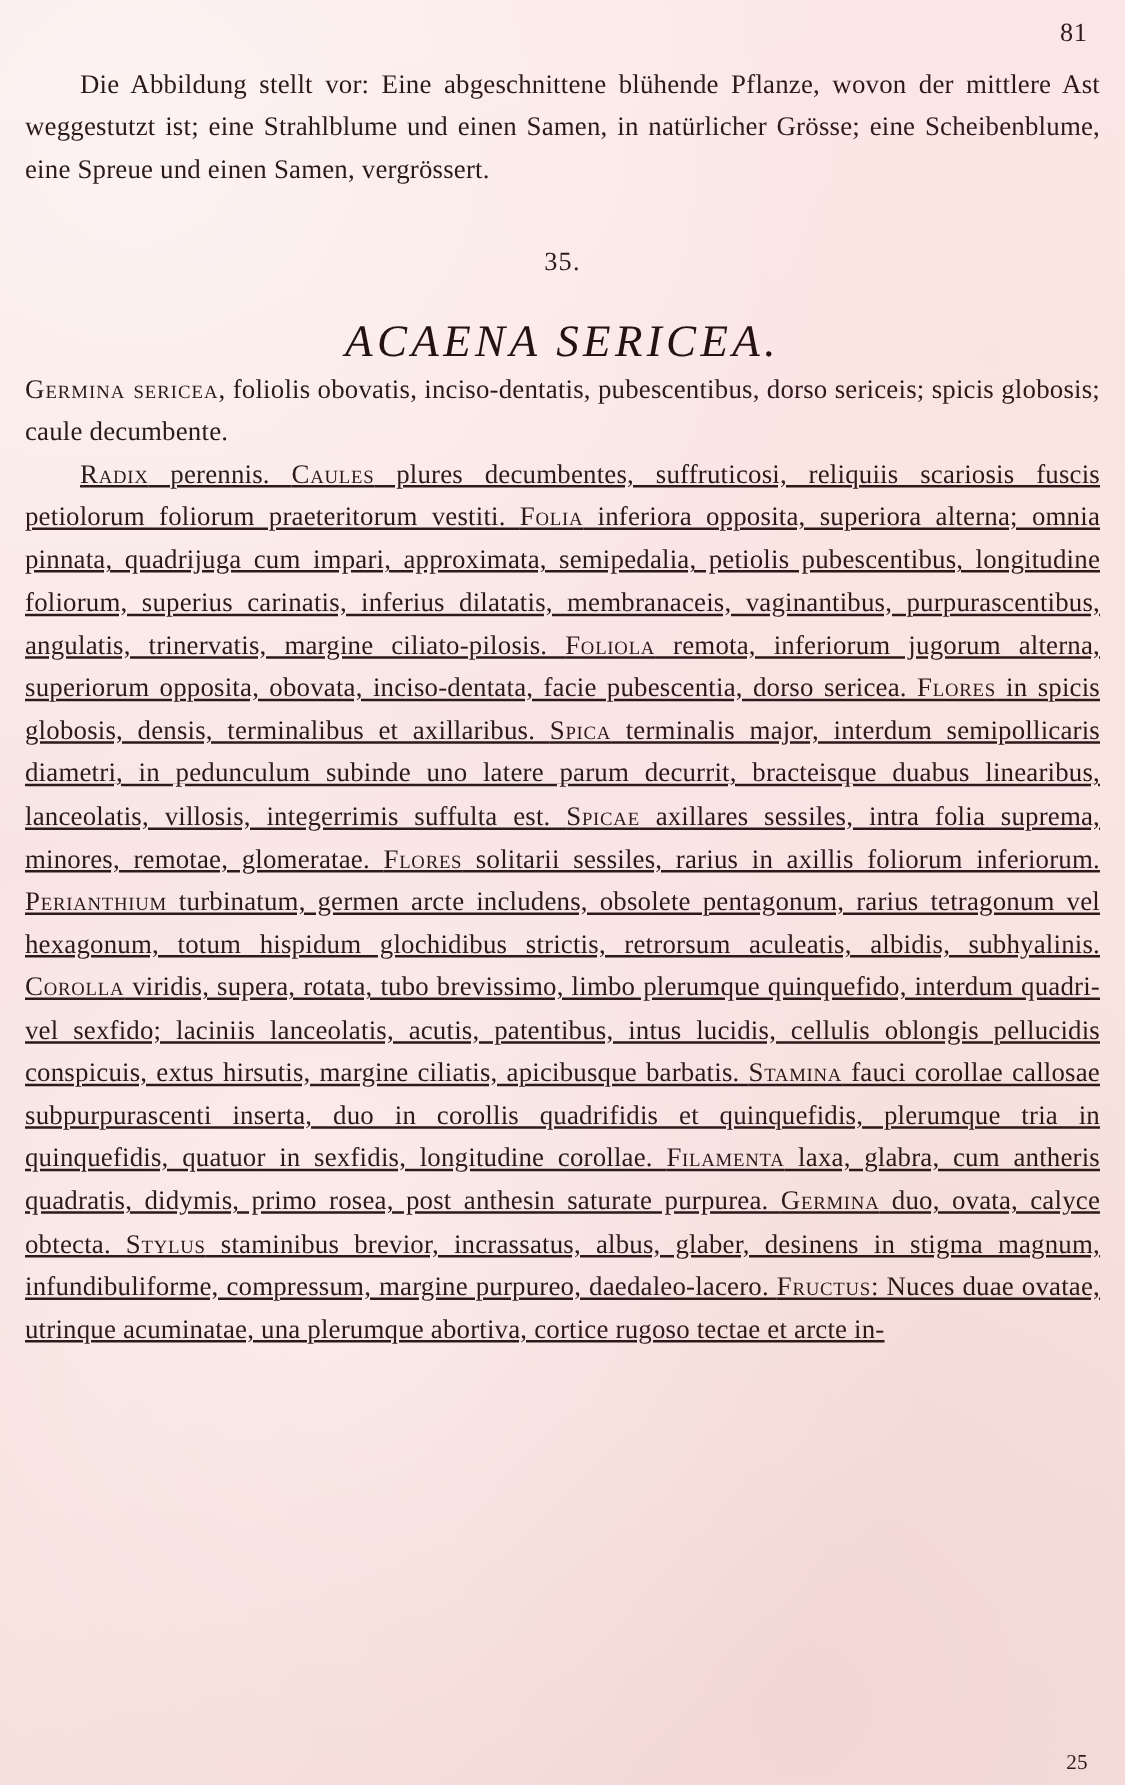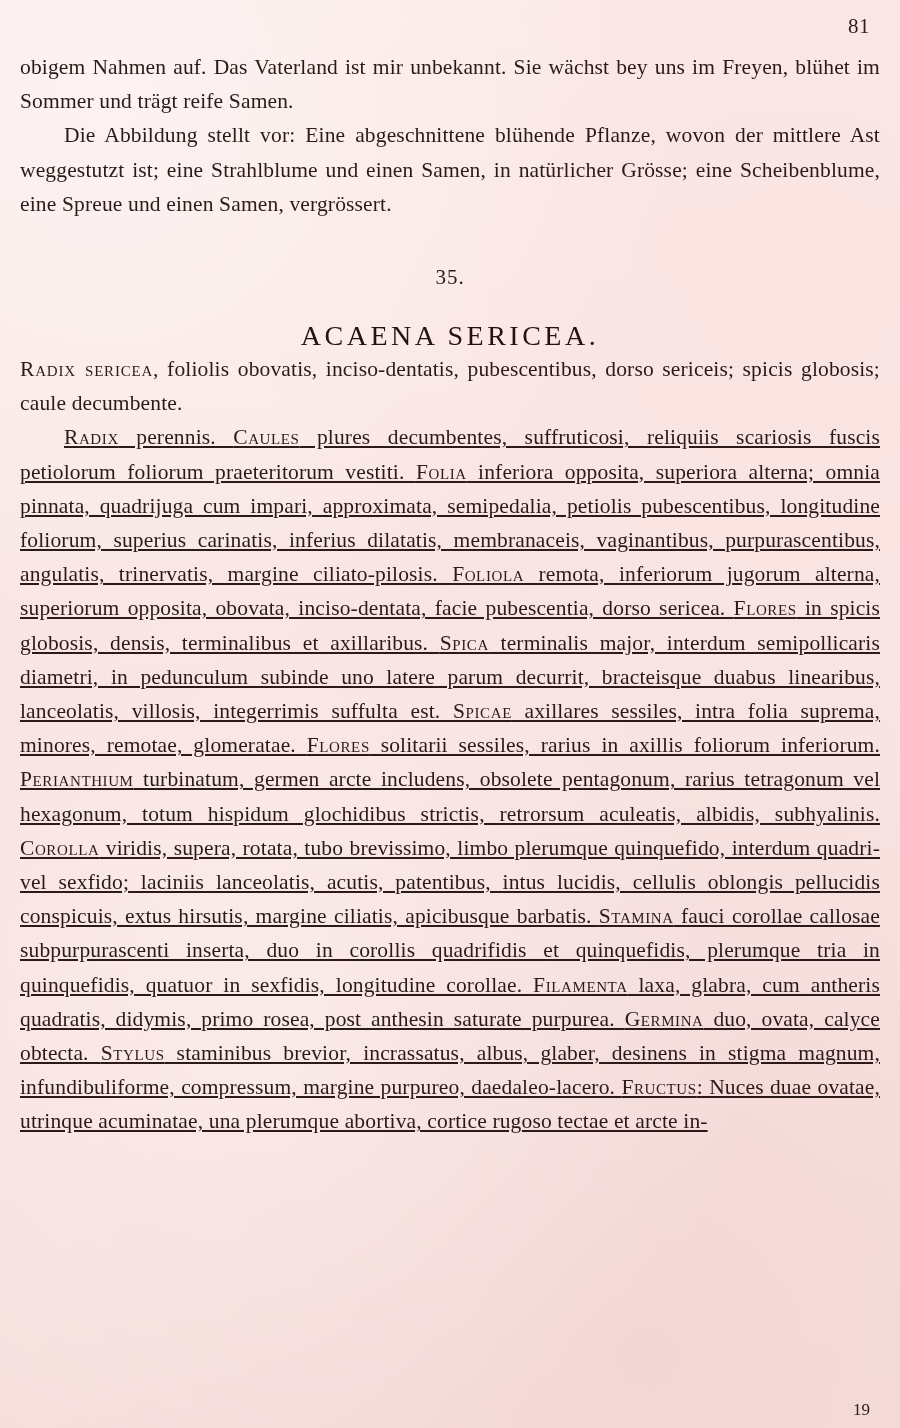--- a/index.html
+++ b/index.html
@@ -67,26 +67,27 @@
     text-indent: 44px;
   }
   .section-number {
     text-align: center;
     font-size: 21px;
     margin-top: 44px;
     letter-spacing: 1px;
   }
   .species-title {
     text-align: center;
-    font-size: 28px;
+    font-size: 36px;
     letter-spacing: 3.5px;
     margin-top: 30px;
     margin-bottom: 0;
     font-weight: normal;
     color: #241210;
+    font-style: italic;
   }
   .diagnosis {
     margin-top: 38px;
     font-size: 21px;
     line-height: 33px;
     text-align: justify;
   }
   .description {
     margin-top: 46px;
     text-decoration: underline;
@@ -104,29 +105,28 @@
 <body>
 
 <div class="paper-texture"></div>
 
 <div class="page">
 
   <div class="page-number-top">81</div>
 
   <div class="content">
 
-    <p class="body-text">obigem Nahmen auf. Das Vaterland ist mir unbekannt. Sie wächst bey uns im Freyen, blühet im Sommer und trägt reife Samen.</p>
 
     <p class="body-text indent">Die Abbildung stellt vor: Eine abgeschnittene blühende Pflanze, wovon der mittlere Ast weggestutzt ist; eine Strahlblume und einen Samen, in natürlicher Grösse; eine Scheibenblume, eine Spreue und einen Samen, vergrössert.</p>
 
     <div class="section-number">35.</div>
 
     <h1 class="species-title">ACAENA SERICEA.</h1>
 
-    <p class="body-text diagnosis"><span class="smallcap-lead">Radix sericea</span><span>, foliolis obovatis, inciso-dentatis, pubescentibus, dorso sericeis; spicis globosis; caule decumbente.</span></p>
+    <p class="body-text diagnosis"><span class="smallcap-lead">Germina sericea</span><span>, foliolis obovatis, inciso-dentatis, pubescentibus, dorso sericeis; spicis globosis; caule decumbente.</span></p>
 
     <p class="body-text description indent sc-body"><span class="sc">Radix</span> perennis. <span class="sc">Caules</span> plures decumbentes, suffruticosi, reliquiis scariosis fuscis petiolorum foliorum praeteritorum vestiti. <span class="sc">Folia</span> inferiora opposita, superiora alterna; omnia pinnata, quadrijuga cum impari, approximata, semipedalia, petiolis pubescentibus, longitudine foliorum, superius carinatis, inferius dilatatis, membranaceis, vaginantibus, purpurascentibus, angulatis, trinervatis, margine ciliato-pilosis. <span class="sc">Foliola</span> remota, inferiorum jugorum alterna, superiorum opposita, obovata, inciso-dentata, facie pubescentia, dorso sericea. <span class="sc">Flores</span> in spicis globosis, densis, terminalibus et axillaribus. <span class="sc">Spica</span> terminalis major, interdum semipollicaris diametri, in pedunculum subinde uno latere parum decurrit, bracteisque duabus linearibus, lanceolatis, villosis, integerrimis suffulta est. <span class="sc">Spicae</span> axillares sessiles, intra folia suprema, minores, remotae, glomeratae. <span class="sc">Flores</span> solitarii sessiles, rarius in axillis foliorum inferiorum. <span class="sc">Perianthium</span> turbinatum, germen arcte includens, obsolete pentagonum, rarius tetragonum vel hexagonum, totum hispidum glochidibus strictis, retrorsum aculeatis, albidis, subhyalinis. <span class="sc">Corolla</span> viridis, supera, rotata, tubo brevissimo, limbo plerumque quinquefido, interdum quadri- vel sexfido; laciniis lanceolatis, acutis, patentibus, intus lucidis, cellulis oblongis pellucidis conspicuis, extus hirsutis, margine ciliatis, apicibusque barbatis. <span class="sc">Stamina</span> fauci corollae callosae subpurpurascenti inserta, duo in corollis quadrifidis et quinquefidis, plerumque tria in quinquefidis, quatuor in sexfidis, longitudine corollae. <span class="sc">Filamenta</span> laxa, glabra, cum antheris quadratis, didymis, primo rosea, post anthesin saturate purpurea. <span class="sc">Germina</span> duo, ovata, calyce obtecta. <span class="sc">Stylus</span> staminibus brevior, incrassatus, albus, glaber, desinens in stigma magnum, infundibuliforme, compressum, margine purpureo, daedaleo-lacero. <span class="sc">Fructus</span>: Nuces duae ovatae, utrinque acuminatae, una plerumque abortiva, cortice rugoso tectae et arcte in-</p>
 
   </div>
 
-  <div class="page-number-bottom">19</div>
+  <div class="page-number-bottom">25</div>
 
 </div>
 
 </body></html>

